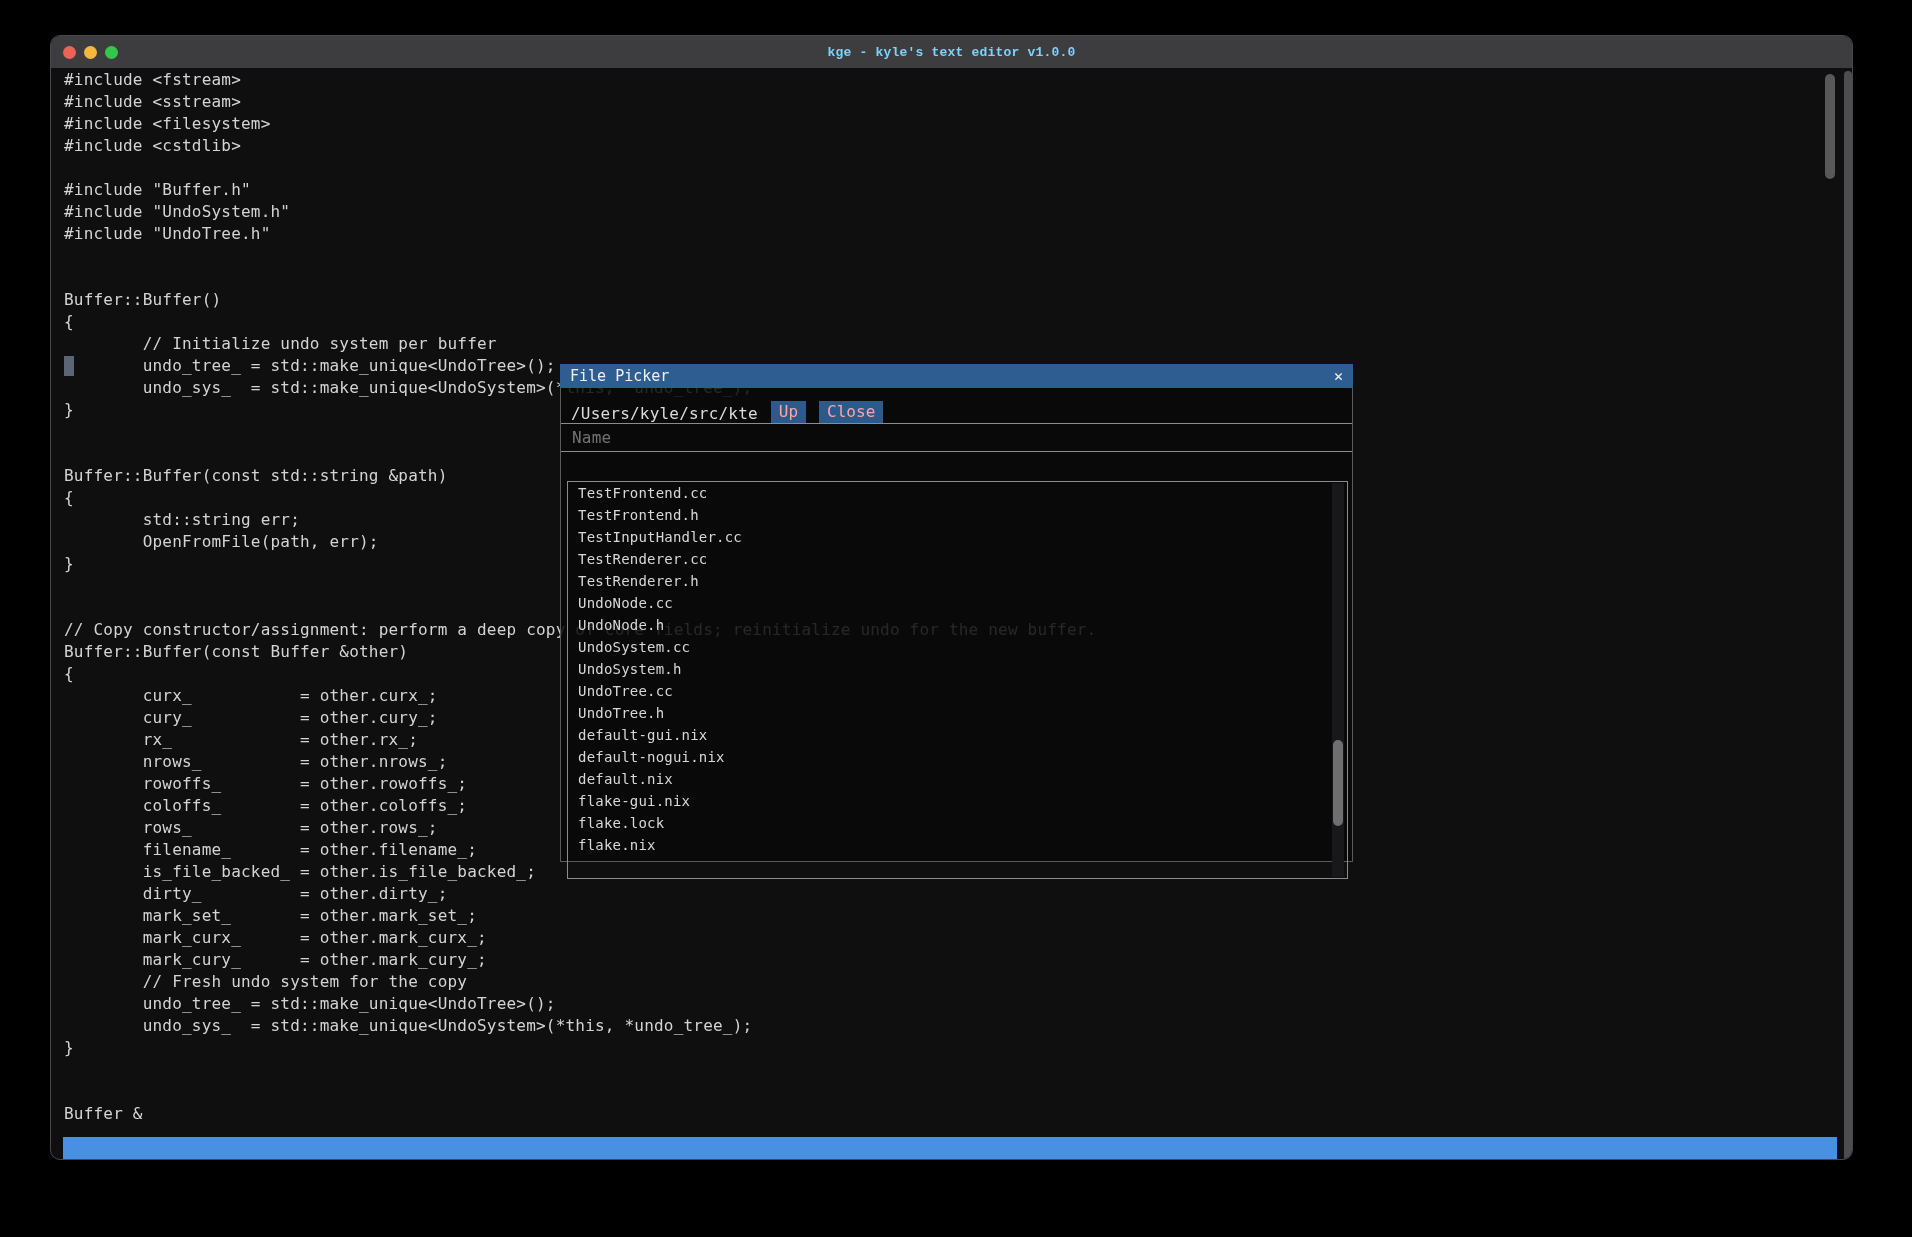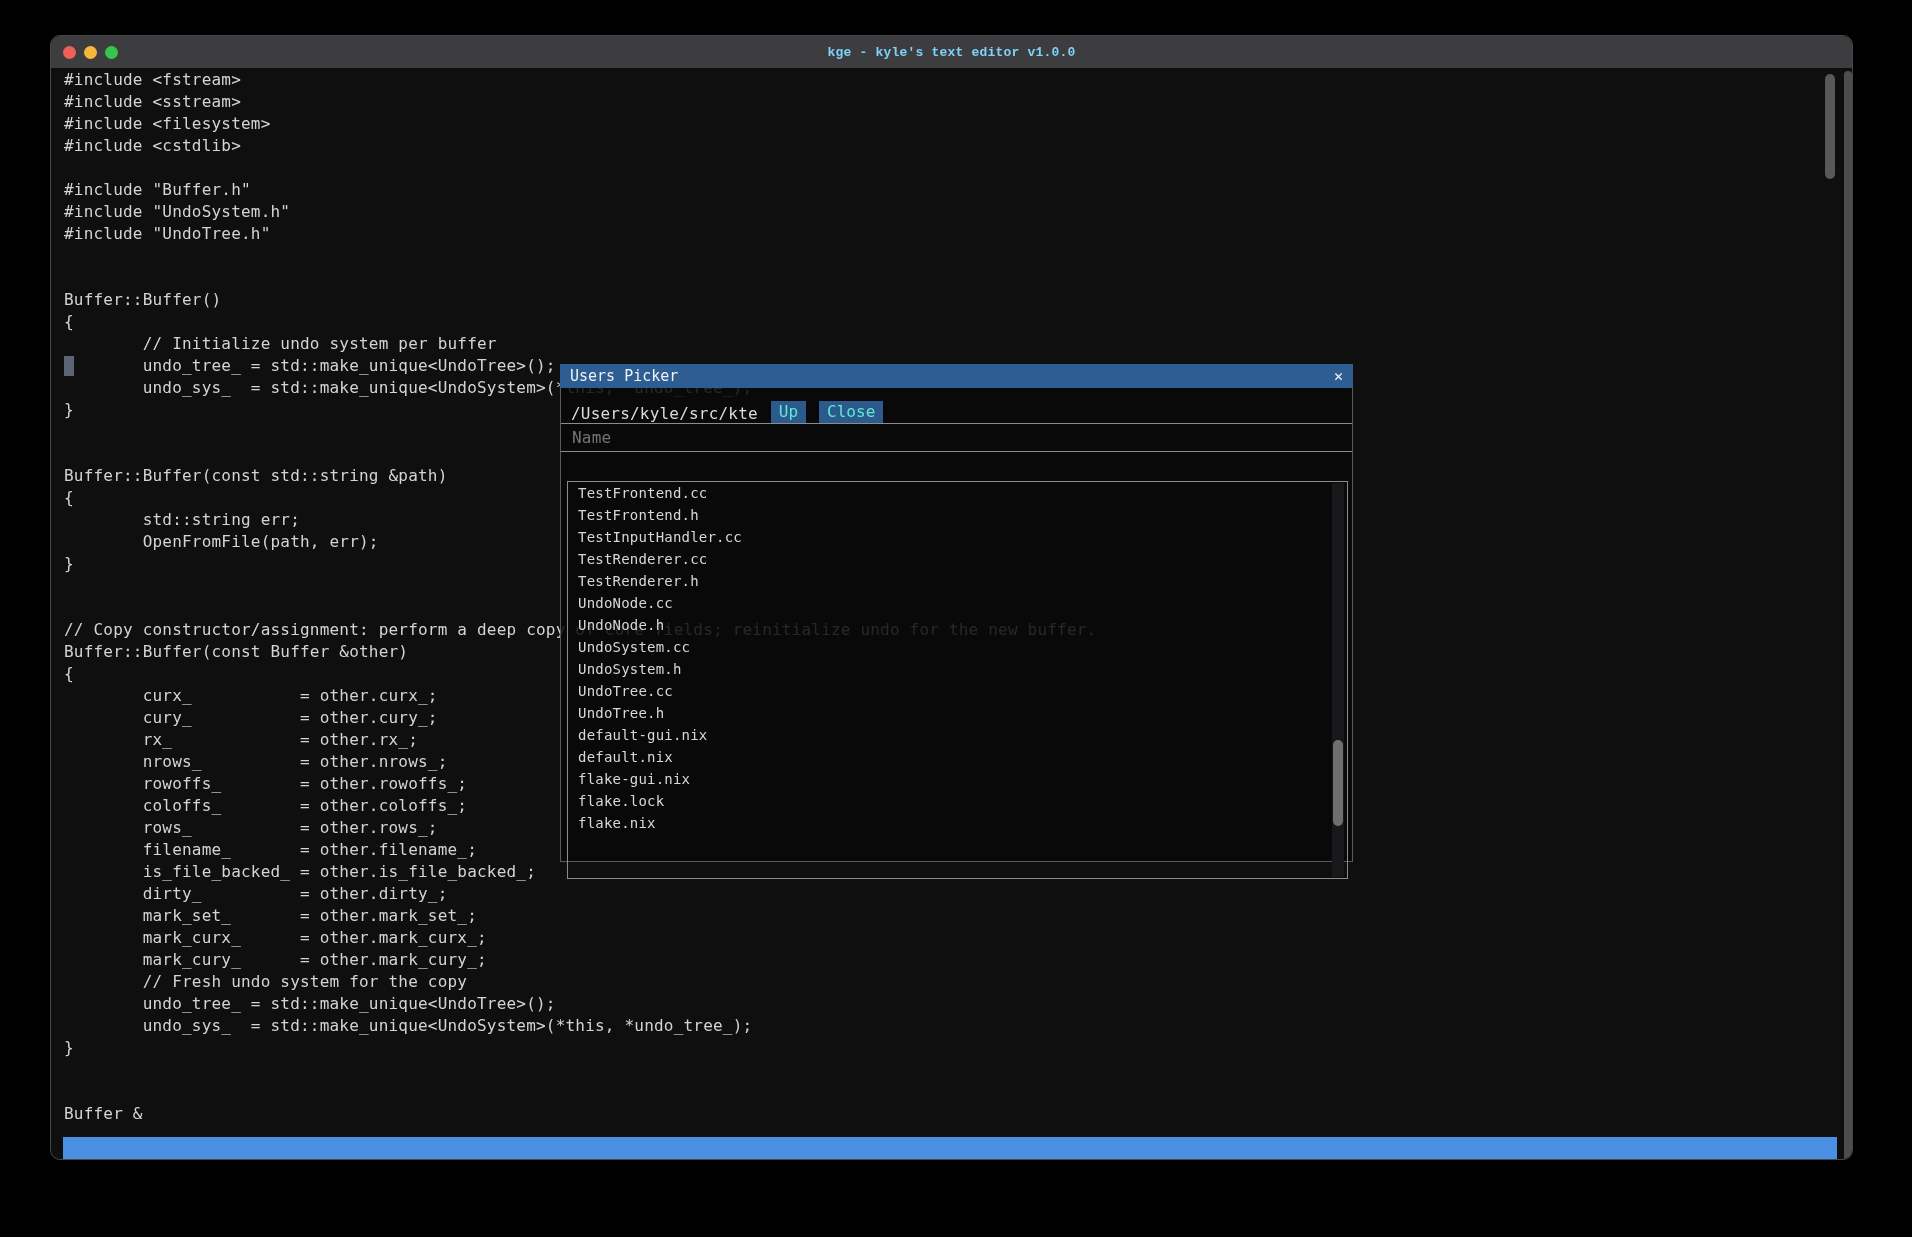--- a/index.html
+++ b/index.html
@@ -72,21 +72,21 @@
     display:flex;align-items:center;justify-content:space-between;
     font-size:15px;padding:0 10px;
   }
   .dialog-titlebar .close-x{font-size:15px;color:#f0f0f0;cursor:default;}
   .dialog-body{position:absolute;left:0;top:23px;right:0;bottom:0;}
   .pathrow{
     height:35px;display:flex;align-items:flex-end;gap:13px;padding:0 10px;
     color:#dcdcdc;font-size:16px;letter-spacing:0.2px;
   }
   .btn{
-    font-family:"DejaVu Sans Mono",monospace;font-size:16px;color:#5eead4;
+    font-family:"DejaVu Sans Mono",monospace;font-size:16px;color:#fca5a5;
     background:var(--button-blue);border:none;padding:1px 8px;line-height:20px;
   }
   .sep{height:1px;background:var(--sep-gray);margin:0;}
   .namerow{
     height:27px;display:flex;align-items:center;padding:0 11px;
     color:#737373;font-size:16px;letter-spacing:0.2px;
   }
   .filelist{
     position:absolute;left:6px;top:93px;width:781px;height:398px;
     border:1px solid var(--sep-gray);overflow:hidden;
@@ -172,21 +172,21 @@
     <div class="traffic">
       <span class="tl red"></span>
       <span class="tl yellow"></span>
       <span class="tl green"></span>
     </div>
     <div class="title">kge - kyle's text editor v1.0.0</div>
   </div>
 
   <div class="dialog">
     <div class="dialog-titlebar">
-      <span>Users Picker</span>
+      <span>File Picker</span>
       <span class="close-x">✕</span>
     </div>
     <div class="dialog-body">
       <div class="pathrow">
         <span>/Users/kyle/src/kte</span>
         <button class="btn">Up</button>
         <button class="btn">Close</button>
       </div>
       <div class="sep"></div>
       <div class="namerow">Name</div>
@@ -198,20 +198,21 @@
             <div class="fileitem">TestInputHandler.cc</div>
             <div class="fileitem">TestRenderer.cc</div>
             <div class="fileitem">TestRenderer.h</div>
             <div class="fileitem">UndoNode.cc</div>
             <div class="fileitem">UndoNode.h</div>
             <div class="fileitem">UndoSystem.cc</div>
             <div class="fileitem">UndoSystem.h</div>
             <div class="fileitem">UndoTree.cc</div>
             <div class="fileitem">UndoTree.h</div>
             <div class="fileitem">default-gui.nix</div>
+            <div class="fileitem">default-nogui.nix</div>
             <div class="fileitem">default.nix</div>
             <div class="fileitem">flake-gui.nix</div>
             <div class="fileitem">flake.lock</div>
             <div class="fileitem">flake.nix</div>
           </div>
         <div class="list-scroll-track">
           <div class="list-scroll-thumb"></div>
         </div>
       </div>
     </div>

